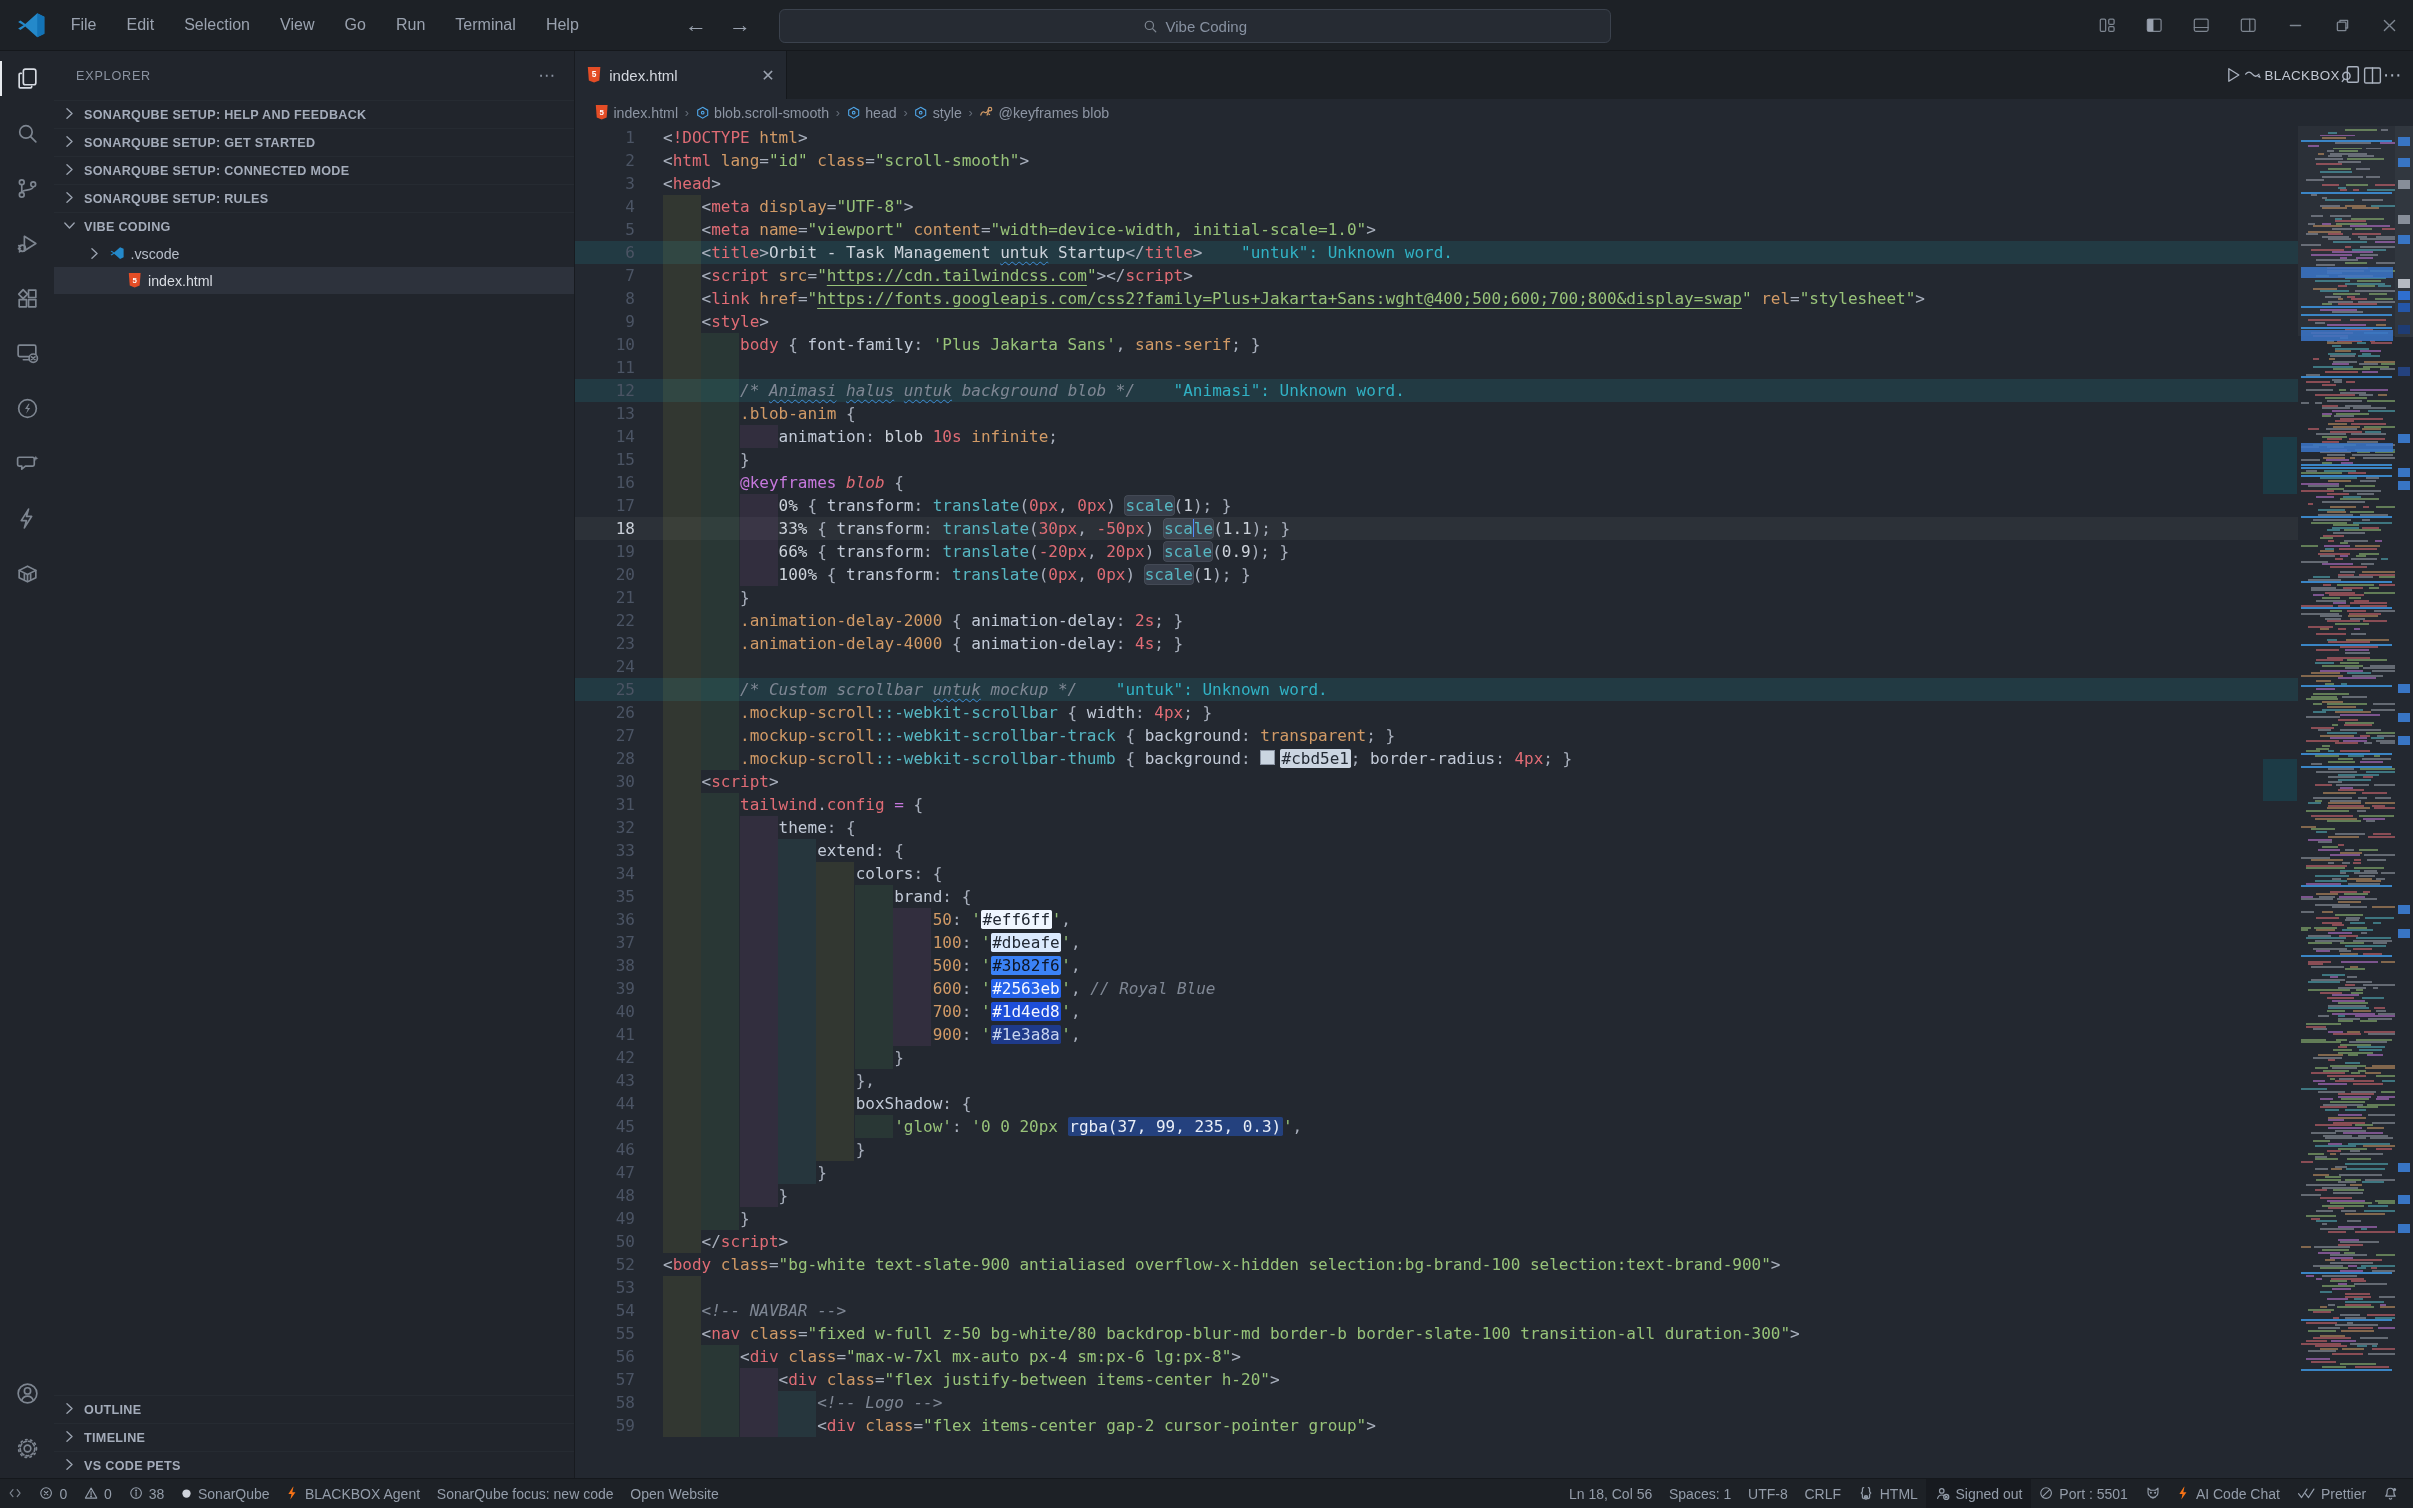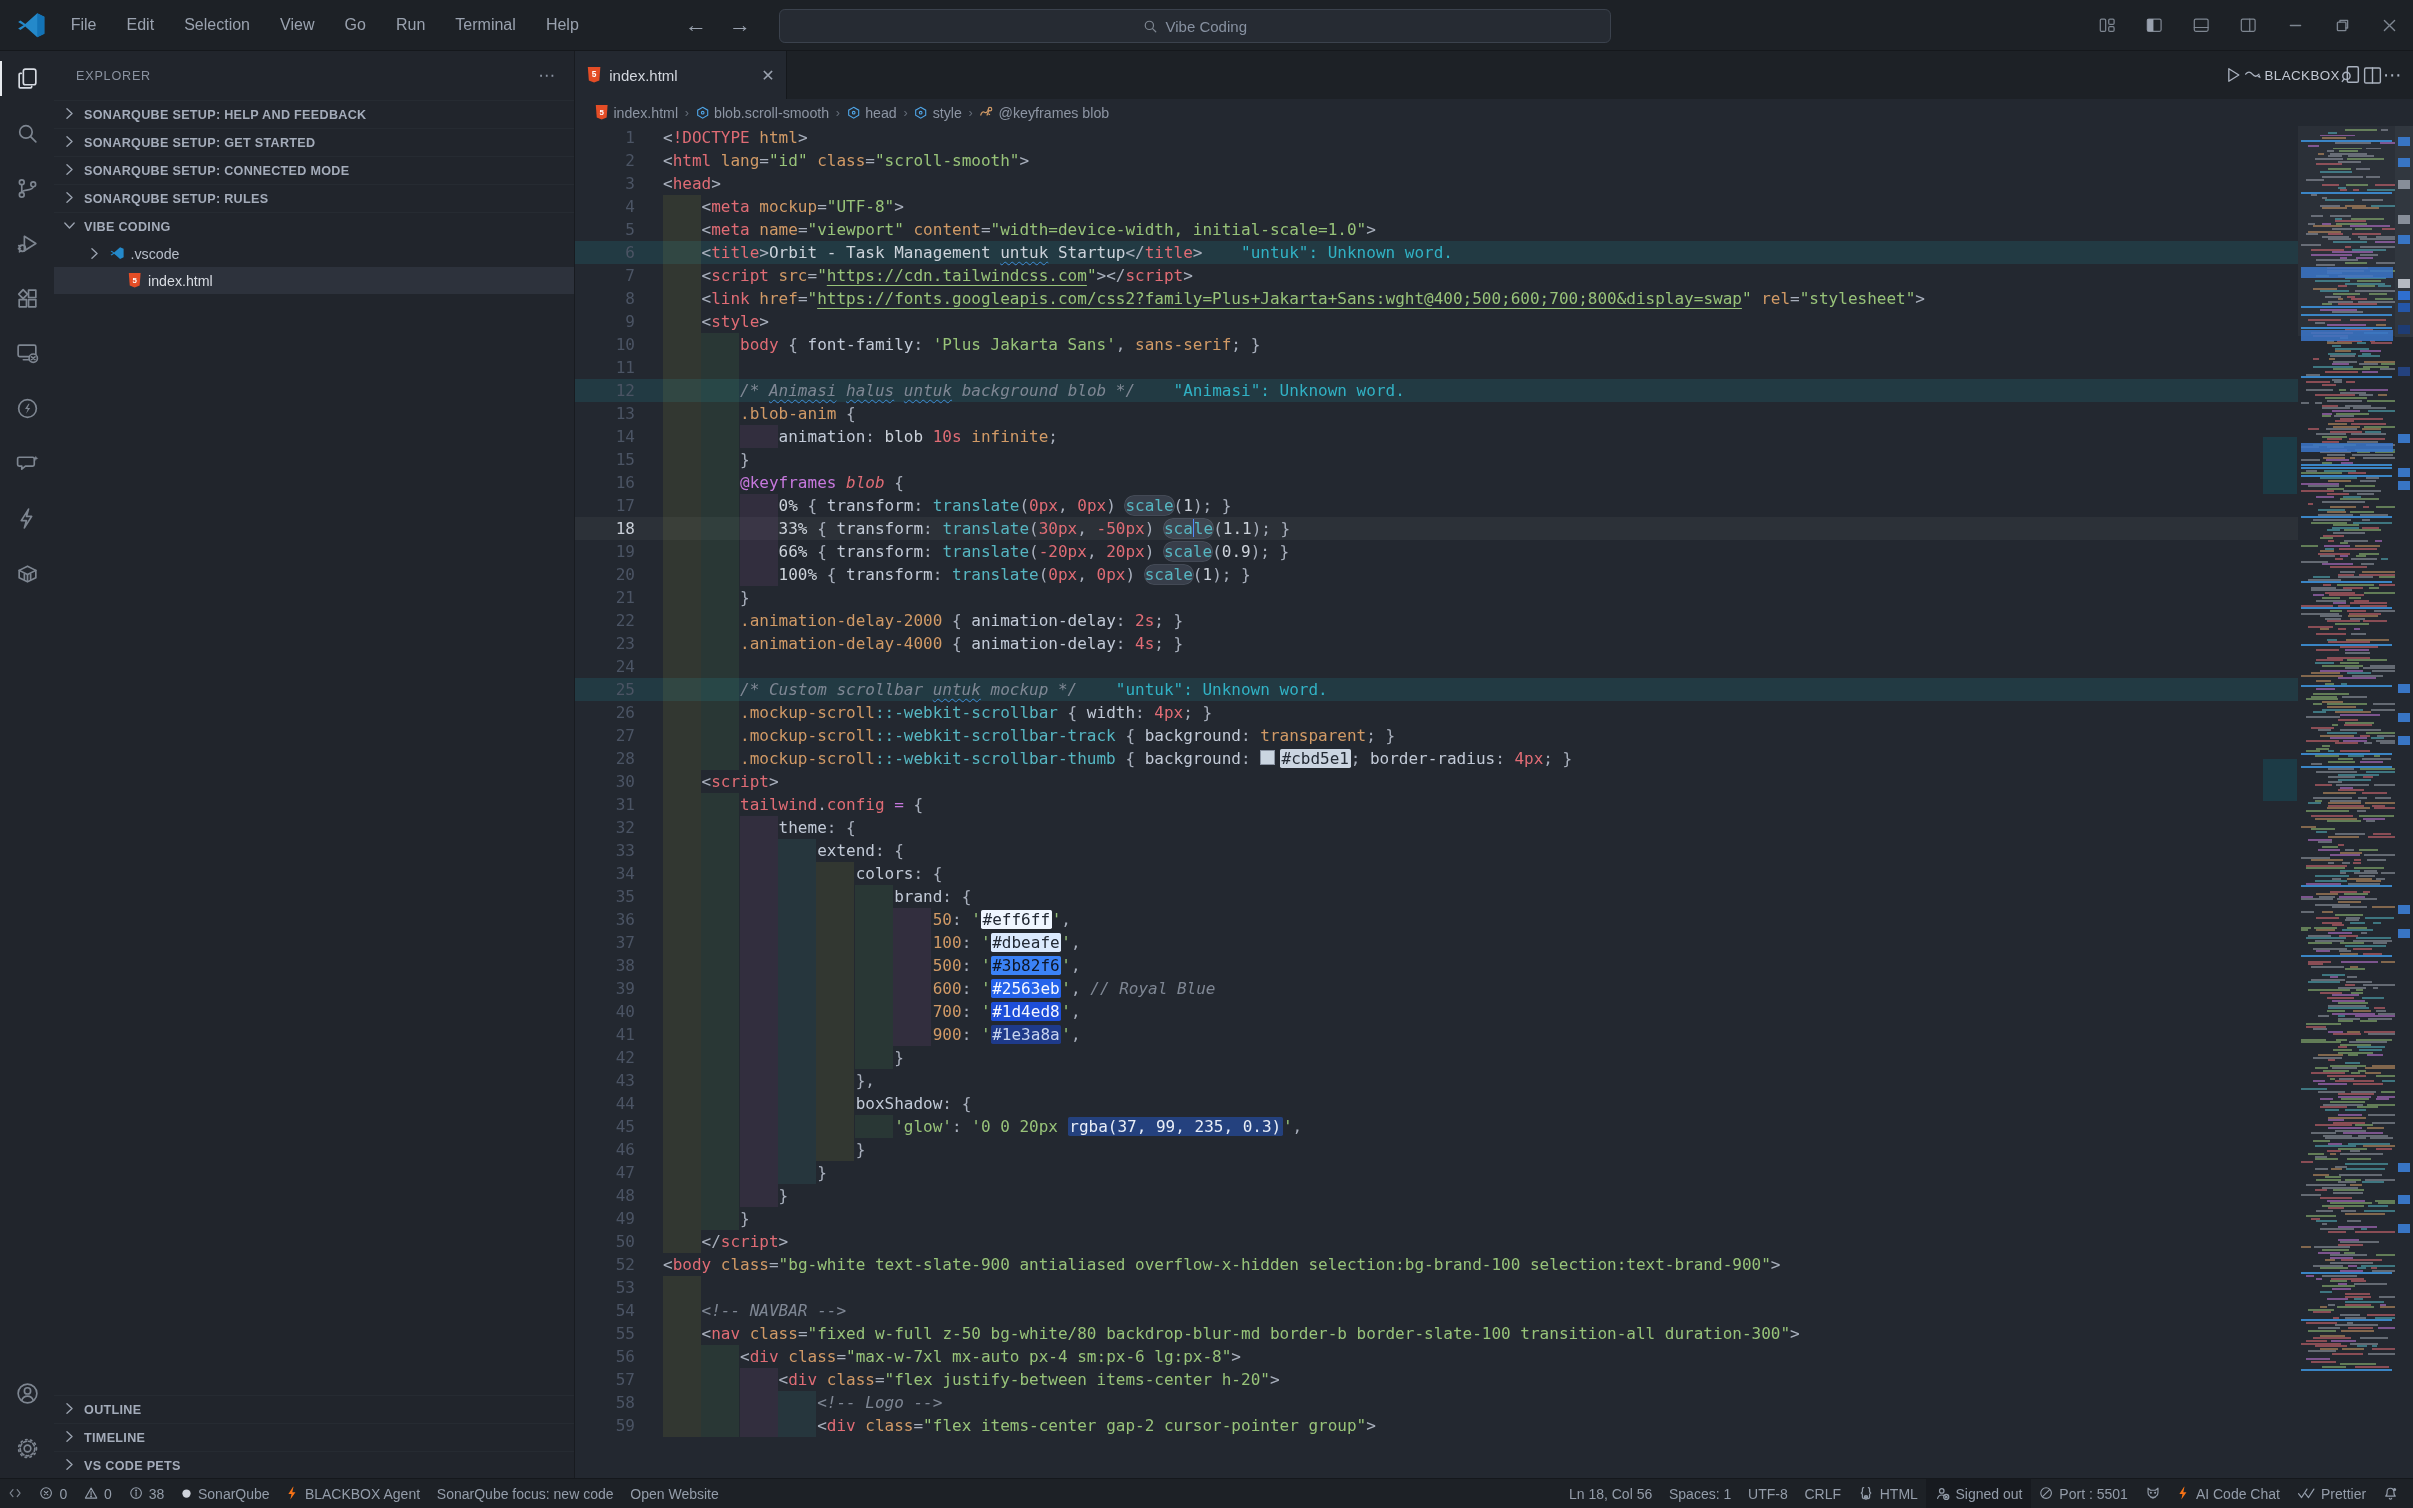--- a/index.html
+++ b/index.html
@@ -61,21 +61,21 @@
   .ib0{background:rgba(255,255,64,0.07);} .ib1{background:rgba(127,255,127,0.07);}
   .ib2{background:rgba(255,127,255,0.07);} .ib3{background:rgba(79,236,236,0.07);}
   .code{position:absolute;left:88px;top:0;}
   .tk.p{color:#a8afbc}.tk.t{color:#e06c75}.tk.a{color:#d19a66}.tk.s{color:#98c379}
   .tk.f{color:#ccd2da}.tk.c{color:#7f8794;font-style:italic}.tk.k{color:#c678dd}
   .tk.n{color:#e06c75}.tk.fn{color:#56b6c2}.tk.pr{color:#c2cad7}.tk.o{color:#d19a66}
   .tk.ti{color:#e06c75;font-style:italic}
   .tk.u{color:#98c379;text-decoration:underline;text-underline-offset:4.2px;}
   .tk.hint{color:#31b2c5}
   .tk.w{text-decoration:underline;text-decoration-style:wavy;text-decoration-color:#3f8cd6;text-decoration-thickness:0.8px;text-underline-offset:3.4px;}
-  .tk.box{background:rgba(110,122,142,.28);box-shadow:0 0 0 0.8px rgba(150,160,180,.38);border-radius:9px;margin-top:21px;}
+  .tk.box{background:rgba(110,122,142,.28);box-shadow:0 0 0 0.8px rgba(150,160,180,.38);border-radius:3px;margin-top:21px;}
   .cursor{display:inline-block;width:0;border-left:1.8px solid #528bff;height:18.4px;vertical-align:-3.4px;}
   .swatch{display:inline-block;width:12.6px;height:12.6px;background:#cbd5e1;border:1.3px solid #8a93a2;vertical-align:-0.8px;margin-right:5px;}
   .chip{padding:0 1.7px;border-radius:1.7px;}
   .teal-blk{position:absolute;background:#1c3b46;width:34px;}
 
   
   #minimap{position:absolute;left:2298px;top:126px;width:97px;height:1353px;background:#232830;overflow:hidden;}
   #mm-viewport{position:absolute;left:0;top:0;width:97px;height:210px;background:rgba(255,255,255,0.04);}
   #ruler{position:absolute;left:2395px;top:126px;width:18.4px;height:1353px;background:#232830;}
   #ruler-slider{position:absolute;left:0;top:0;width:18.4px;height:211px;background:rgba(200,208,220,0.09);}
@@ -441,21 +441,21 @@
           </svg>
         </span>
         <span>@keyframes blob</span>
       </span>
     </div>
 
   <div id="code">
       <div class="cl"><span class="ln">1</span><span class="code"><span class="tk p">&lt;</span><span class="tk t">!DOCTYPE</span><span class="tk a"> html</span><span class="tk p">&gt;</span></span></div>
       <div class="cl"><span class="ln">2</span><span class="code"><span class="tk p">&lt;</span><span class="tk t">html</span><span class="tk a"> lang</span><span class="tk p">=</span><span class="tk s">"id"</span><span class="tk a"> class</span><span class="tk p">=</span><span class="tk s">"scroll-smooth"</span><span class="tk p">&gt;</span></span></div>
       <div class="cl"><span class="ln">3</span><span class="code"><span class="tk p">&lt;</span><span class="tk t">head</span><span class="tk p">&gt;</span></span></div>
-      <div class="cl"><span class="ln">4</span><i class="ib ib0" style="left: 88px;"></i><span class="code"><span class="tk f">    </span><span class="tk p">&lt;</span><span class="tk t">meta</span><span class="tk a"> mockup</span><span class="tk p">=</span><span class="tk s">"UTF-8"</span><span class="tk p">&gt;</span></span></div>
+      <div class="cl"><span class="ln">4</span><i class="ib ib0" style="left: 88px;"></i><span class="code"><span class="tk f">    </span><span class="tk p">&lt;</span><span class="tk t">meta</span><span class="tk a"> display</span><span class="tk p">=</span><span class="tk s">"UTF-8"</span><span class="tk p">&gt;</span></span></div>
       <div class="cl"><span class="ln">5</span><i class="ib ib0" style="left: 88px;"></i><span class="code"><span class="tk f">    </span><span class="tk p">&lt;</span><span class="tk t">meta</span><span class="tk a"> name</span><span class="tk p">=</span><span class="tk s">"viewport"</span><span class="tk a"> content</span><span class="tk p">=</span><span class="tk s">"width=device-width, initial-scale=1.0"</span><span class="tk p">&gt;</span></span></div>
       <div class="cl teal"><span class="ln">6</span><i class="ib ib0" style="left: 88px;"></i><span class="code"><span class="tk f">    </span><span class="tk p">&lt;</span><span class="tk t">title</span><span class="tk p">&gt;</span><span class="tk f">Orbit - Task Management </span><span class="tk f w">untuk</span><span class="tk f"> Startup</span><span class="tk p">&lt;/</span><span class="tk t">title</span><span class="tk p">&gt;</span><span class="tk hint">    "untuk": Unknown word.</span></span></div>
       <div class="cl"><span class="ln">7</span><i class="ib ib0" style="left: 88px;"></i><span class="code"><span class="tk f">    </span><span class="tk p">&lt;</span><span class="tk t">script</span><span class="tk a"> src</span><span class="tk p">=</span><span class="tk s">"</span><span class="tk u">https://cdn.tailwindcss.com</span><span class="tk s">"</span><span class="tk p">&gt;</span><span class="tk p">&lt;/</span><span class="tk t">script</span><span class="tk p">&gt;</span></span></div>
       <div class="cl"><span class="ln">8</span><i class="ib ib0" style="left: 88px;"></i><span class="code"><span class="tk f">    </span><span class="tk p">&lt;</span><span class="tk t">link</span><span class="tk a"> href</span><span class="tk p">=</span><span class="tk s">"</span><span class="tk u">https://fonts.googleapis.com/css2?family=Plus+Jakarta+Sans:wght@400;500;600;700;800&amp;display=swap</span><span class="tk s">"</span><span class="tk a"> rel</span><span class="tk p">=</span><span class="tk s">"stylesheet"</span><span class="tk p">&gt;</span></span></div>
       <div class="cl"><span class="ln">9</span><i class="ib ib0" style="left: 88px;"></i><span class="code"><span class="tk f">    </span><span class="tk p">&lt;</span><span class="tk t">style</span><span class="tk p">&gt;</span></span></div>
       <div class="cl"><span class="ln">10</span><i class="ib ib0" style="left: 88px;"></i><i class="ib ib1" style="left: 126px;"></i><span class="code"><span class="tk f">        </span><span class="tk t">body</span><span class="tk p"> { </span><span class="tk pr">font-family</span><span class="tk p">: </span><span class="tk s">'Plus Jakarta Sans'</span><span class="tk p">, </span><span class="tk o">sans-serif</span><span class="tk p">; </span><span class="tk p">}</span></span></div>
       <div class="cl"><span class="ln">11</span><i class="ib ib0" style="left: 88px;"></i><i class="ib ib1" style="left: 126px;"></i><span class="code"></span></div>
       <div class="cl teal"><span class="ln">12</span><i class="ib ib0" style="left: 88px;"></i><i class="ib ib1" style="left: 126px;"></i><span class="code"><span class="tk f">        </span><span class="tk c">/* </span><span class="tk c w">Animasi</span><span class="tk c"> </span><span class="tk c w">halus</span><span class="tk c"> </span><span class="tk c w">untuk</span><span class="tk c"> background blob */</span><span class="tk hint">    "Animasi": Unknown word.</span></span></div>
       <div class="cl"><span class="ln">13</span><i class="ib ib0" style="left: 88px;"></i><i class="ib ib1" style="left: 126px;"></i><span class="code"><span class="tk f">        </span><span class="tk a">.blob-anim</span><span class="tk p"> {</span></span></div>
       <div class="cl"><span class="ln">14</span><i class="ib ib0" style="left: 88px;"></i><i class="ib ib1" style="left: 126px;"></i><i class="ib ib2" style="left: 165px;"></i><span class="code"><span class="tk f">            </span><span class="tk pr">animation</span><span class="tk p">: </span><span class="tk f">blob </span><span class="tk n">10s</span><span class="tk f"> </span><span class="tk o">infinite</span><span class="tk p">;</span></span></div>

